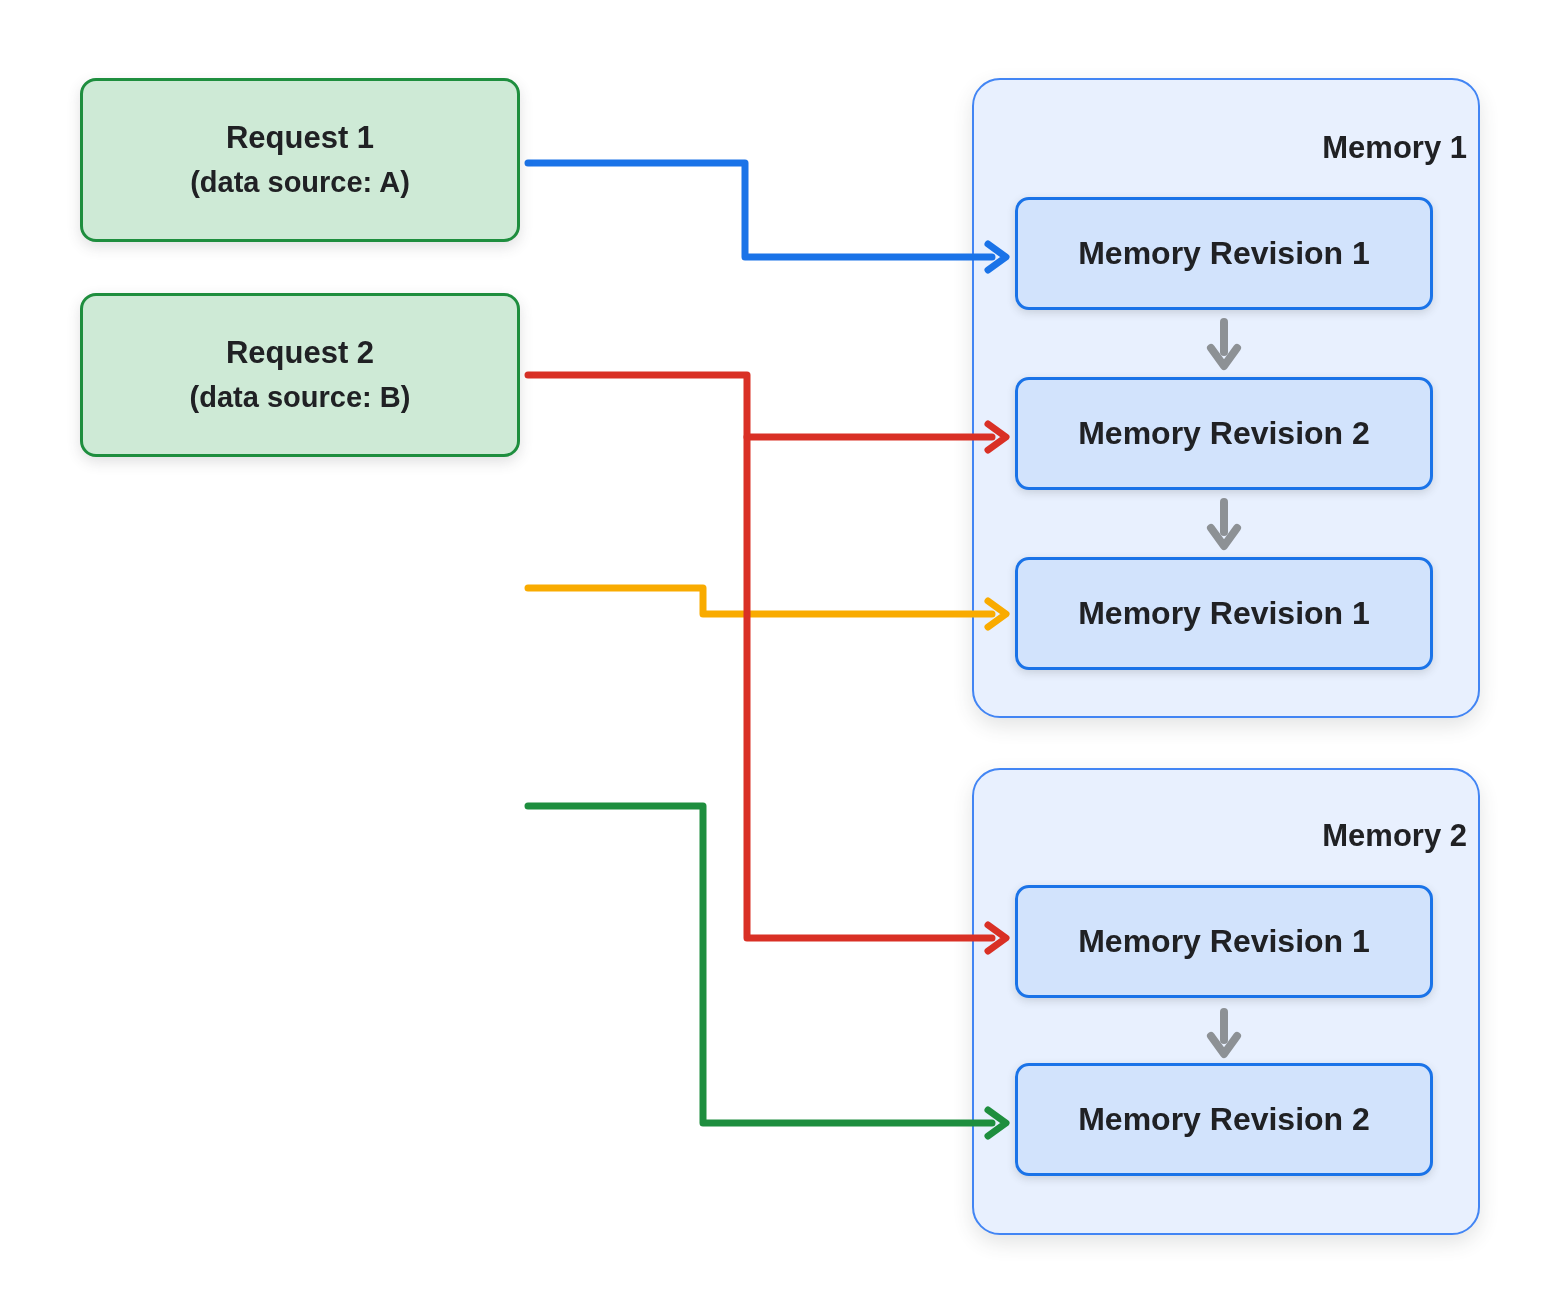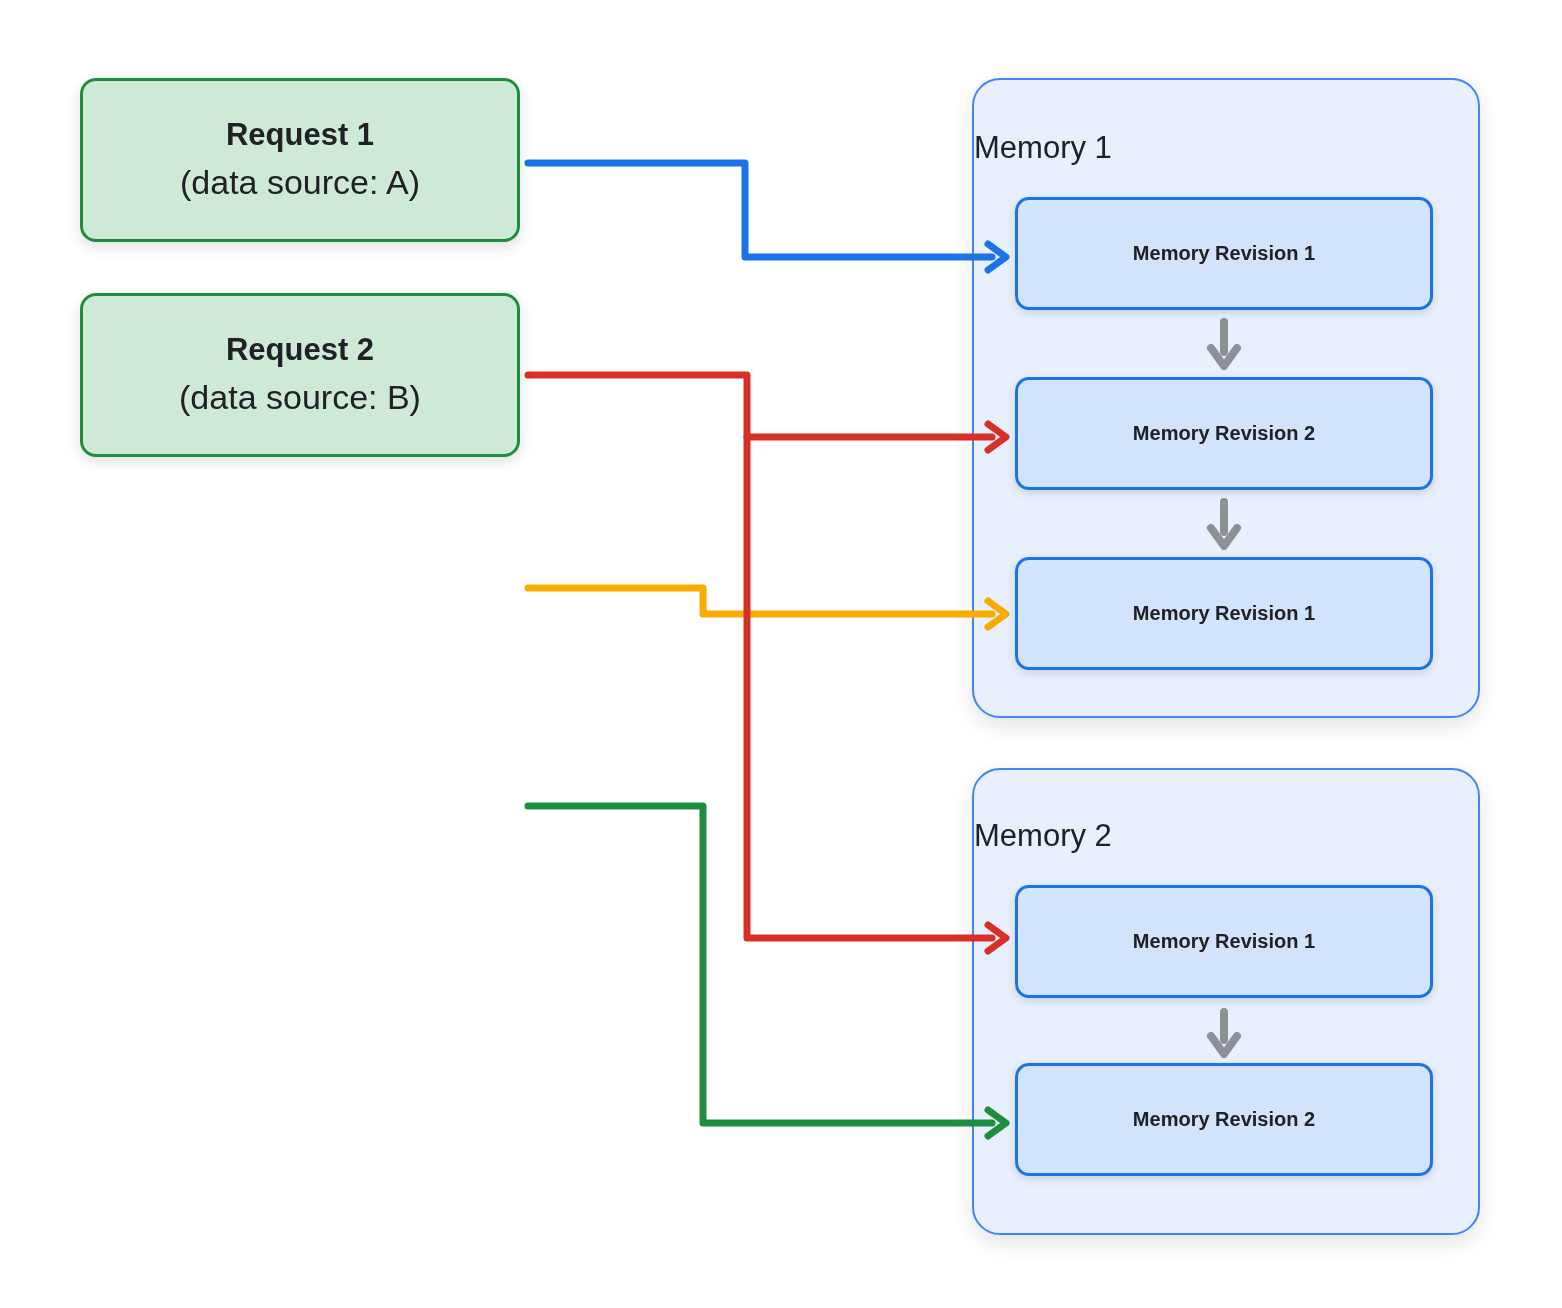--- a/index.html
+++ b/index.html
@@ -19,50 +19,50 @@
     box-sizing:border-box;
     background:#ceead6;
     border:3.5px solid #1e8e3e;
     border-radius:16px;
     display:flex;flex-direction:column;align-items:center;justify-content:center;
     gap:12px;z-index:2;
     box-shadow:0 5px 14px rgba(60,64,67,.16);
   }
   .r1{top:78px}.r2{top:293px}.r3{top:503px}.r4{top:714px}
   .req-title{font-size:31px;font-weight:600;line-height:1.1;}
-  .req-sub{font-size:34px;font-weight:400;line-height:1.1;}
+  .req-sub{font-size:29px;font-weight:700;line-height:1.1;}
 
   
   .mem{
     position:absolute;left:972px;width:508px;
     box-sizing:border-box;
     background:#e8f0fe;
     border:2px solid #4285f4;
     border-radius:28px;
     z-index:0;
     box-shadow:0 8px 20px rgba(60,64,67,.14);
   }
   .m1{top:78px;height:640px;}
   .m2{top:768px;height:467px;}
   .mem-title{
-    position:absolute;left:0;right:4px;text-align:left;
-    font-size:31px;font-weight:400;
+    position:absolute;left:0;right:11px;text-align:right;
+    font-size:31px;font-weight:700;
   }
   .m1 .mem-title{top:50px;}
   .m2 .mem-title{top:48px;}
 
   
   .rev{
     position:absolute;left:1015px;width:418px;height:113px;
     box-sizing:border-box;
     background:#d2e3fc;
     border:3px solid #1a73e8;
     border-radius:14px;
     display:flex;align-items:center;justify-content:center;
-    font-size:20px;font-weight:600;
+    font-size:32px;font-weight:600;
     z-index:2;
     box-shadow:0 3px 9px rgba(60,64,67,.18);
   }
   .m1r1{top:197px}.m1r2{top:377px}.m1r3{top:557px}
   .m2r1{top:885px}.m2r2{top:1063px}
 </style>
 </head>
 <body>
 
 <div class="stage">

